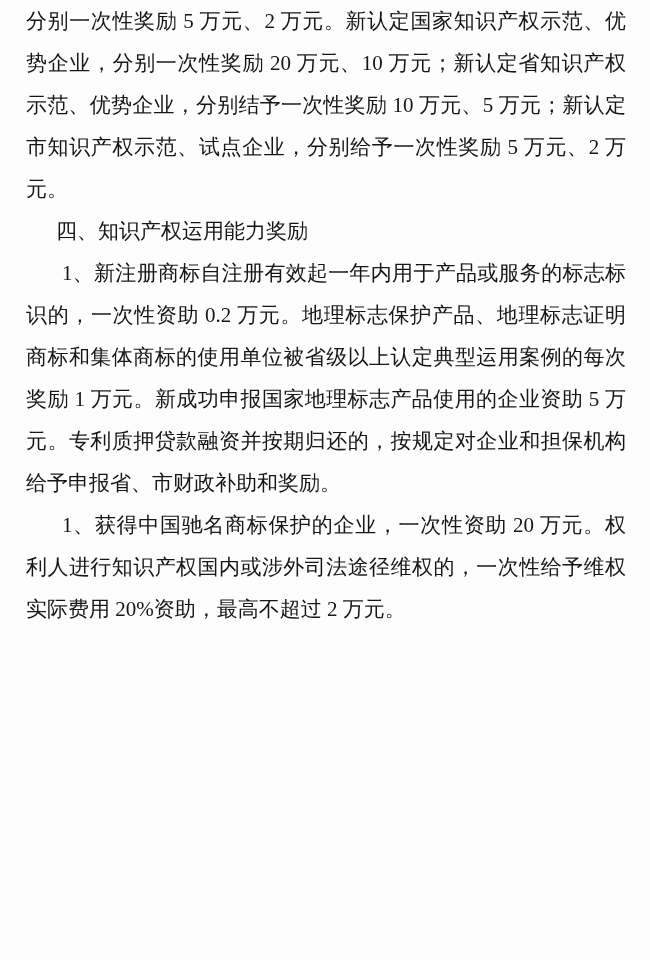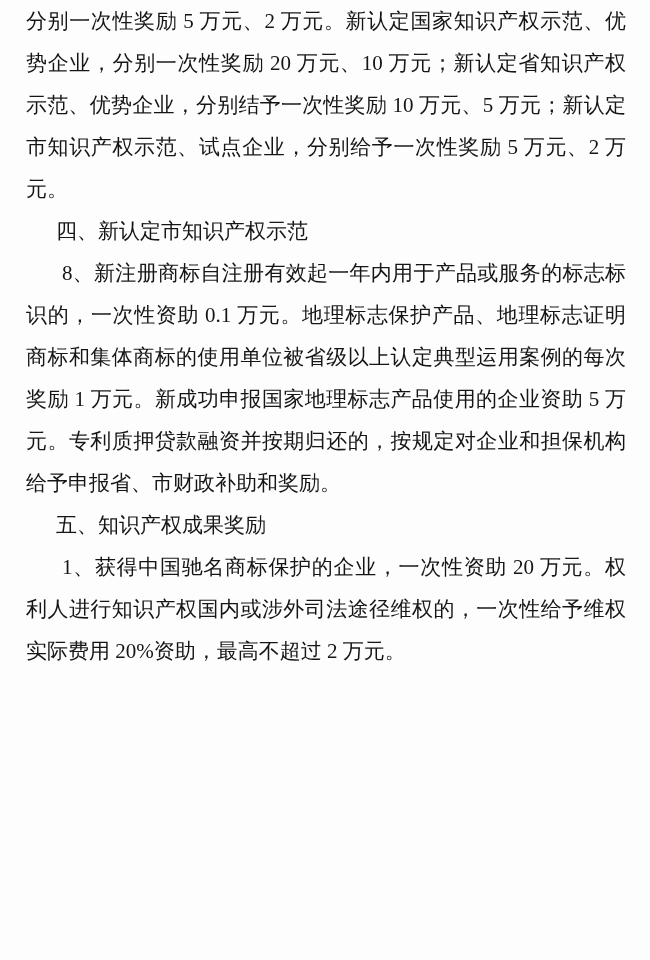--- a/index.html
+++ b/index.html
@@ -40,22 +40,21 @@
     text-indent: 30px;
     text-align: left;
   }
 </style>
 </head>
 <body>
 
 <div class="page">
   <p class="para-cont">分别一次性奖励 5 万元、2 万元。新认定国家知识产权示范、优势企业，分别一次性奖励 20 万元、10 万元；新认定省知识产权示范、优势企业，分别结予一次性奖励 10 万元、5 万元；新认定市知识产权示范、试点企业，分别给予一次性奖励 5 万元、2 万元。</p>
 
-  <p class="para-heading">四、新认定市知识产权示范</p>
+  <p class="para-heading">四、知识产权运用能力奖励</p>
 
-  <p class="para-body">8、新注册商标自注册有效起一年内用于产品或服务的标志标识的，一次性资助 0.1 万元。地理标志保护产品、地理标志证明商标和集体商标的使用单位被省级以上认定典型运用案例的每次奖励 1 万元。新成功申报国家地理标志产品使用的企业资助 5 万元。专利质押贷款融资并按期归还的，按规定对企业和担保机构给予申报省、市财政补助和奖励。</p>
+  <p class="para-body">1、新注册商标自注册有效起一年内用于产品或服务的标志标识的，一次性资助 0.2 万元。地理标志保护产品、地理标志证明商标和集体商标的使用单位被省级以上认定典型运用案例的每次奖励 1 万元。新成功申报国家地理标志产品使用的企业资助 5 万元。专利质押贷款融资并按期归还的，按规定对企业和担保机构给予申报省、市财政补助和奖励。</p>
 
-  <p class="para-heading">五、知识产权成果奖励</p>
 
 
 
   <p class="para-body">1、获得中国驰名商标保护的企业，一次性资助 20 万元。权利人进行知识产权国内或涉外司法途径维权的，一次性给予维权实际费用 20%资助，最高不超过 2 万元。</p>
 </div>
 
 </body></html>

